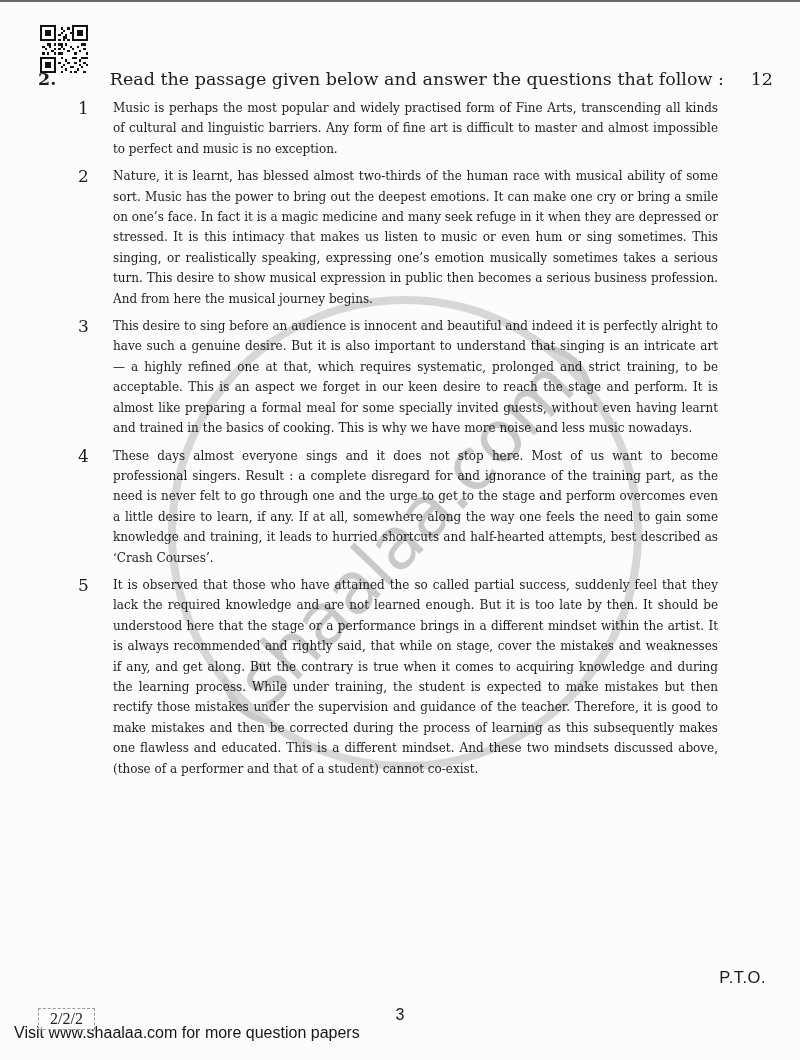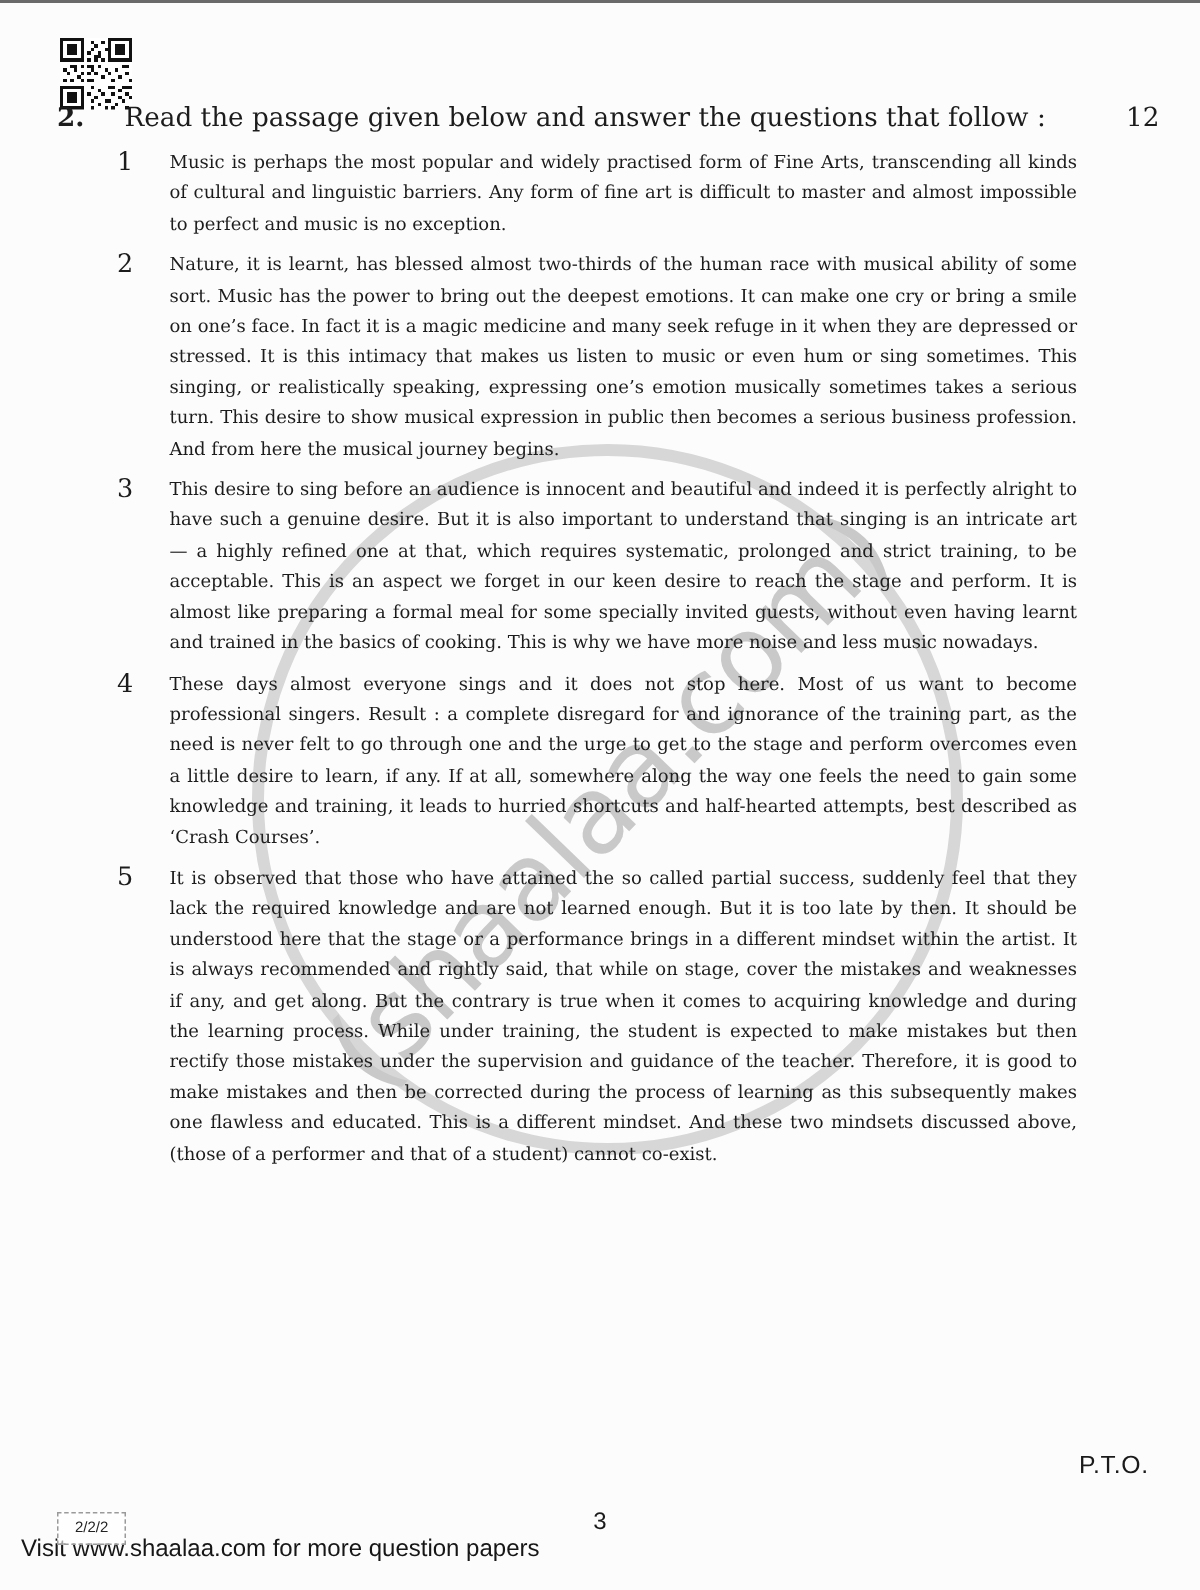--- a/index.html
+++ b/index.html
@@ -30,40 +30,40 @@
   }
   
   .qr{position:absolute;left:39px;top:25px;width:50px;height:48px;z-index:1;}
   
   .qline{
     position:absolute;left:38px;top:68px;width:737px;z-index:1;
     display:flex;align-items:baseline;
     font-size:17.5px;line-height:22px;
   }
   .qnum{font-weight:bold;width:45px;flex:0 0 45px;}
-  .qtext{flex:1;}
+  .qtext{flex:1;text-align:center;}
   .qmarks{flex:0 0 auto;padding-right:2px;}
   
   .passage{
     position:absolute;left:78px;top:98px;width:640px;z-index:1;
   }
   .para{display:flex;margin-bottom:7px;}
   .para-num{
     flex:0 0 35px;width:35px;
     font-size:17px;line-height:20.4px;
   }
   .para-text{
     flex:1;text-align:justify;
     font-size:12px;line-height:20.4px;
   }
   
   .paper-code{
     position:absolute;left:38px;top:1008px;z-index:2;
-    font-family:Liberation Sans, sans-serif;
-    font-size:10px;line-height:16px;color:#222;
+    font-family:Liberation Serif, serif;
+    font-size:16px;line-height:16px;color:#222;
     border:1px dashed #9a9a9a;padding:2px 11px;background:rgba(255,255,255,.6);
   }
   .page-num{
     position:absolute;left:0;top:1006px;width:800px;z-index:1;
     text-align:center;
     font-family:"Liberation Sans","DejaVu Sans",sans-serif;
     font-size:16px;color:#1a1a1a;
   }
   .pto{
     position:absolute;right:34px;top:968px;z-index:1;

